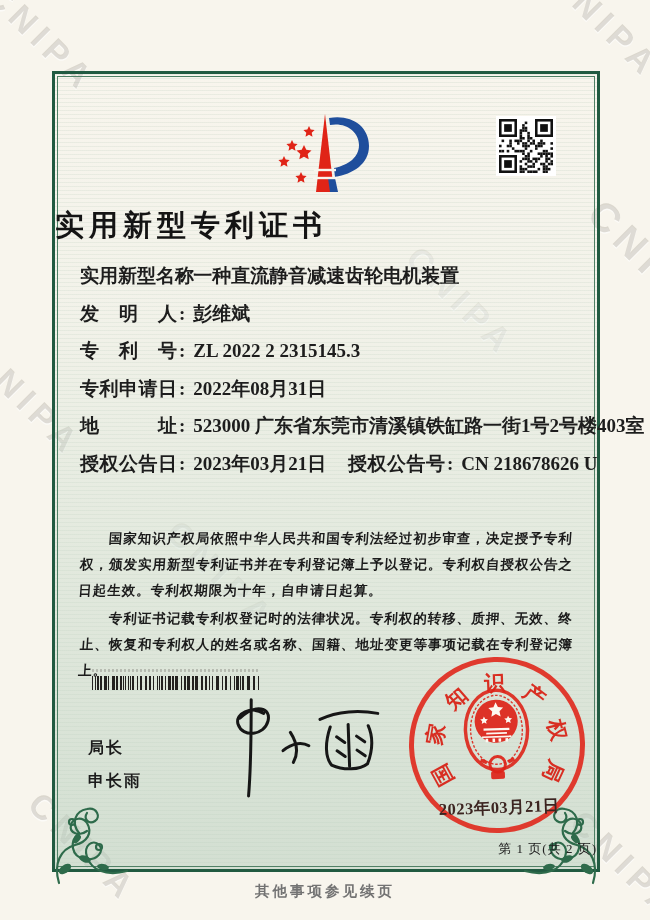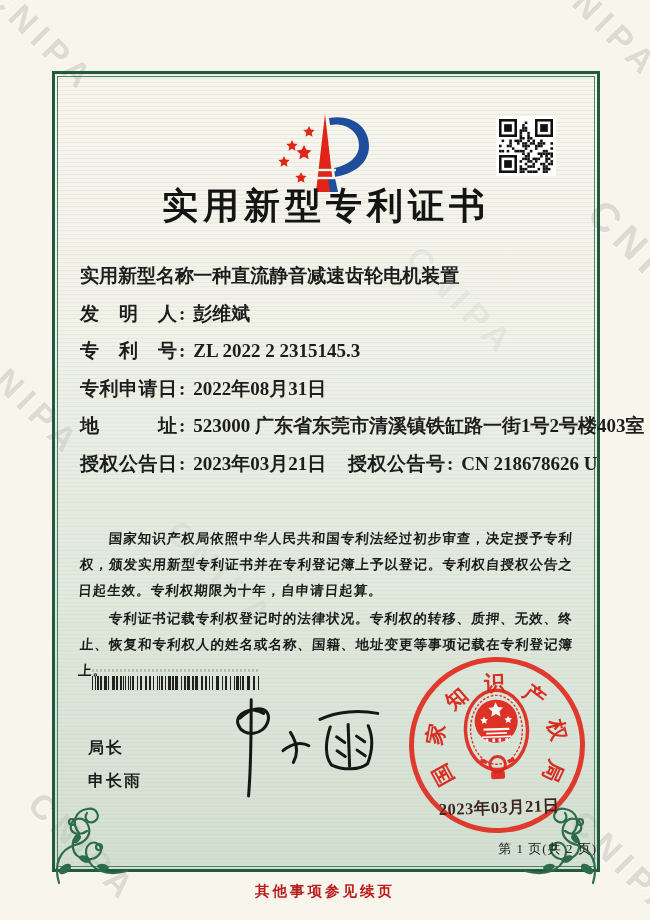--- a/index.html
+++ b/index.html
@@ -26,22 +26,22 @@
        linear-gradient(180deg, rgba(214,228,217,0) 0%, rgba(212,227,215,0.16) 30%, rgba(196,216,200,0.42) 62%, rgba(184,207,190,0.58) 100%),
        repeating-linear-gradient(180deg, rgba(110,150,122,0.10) 0px, rgba(110,150,122,0.10) 1px, transparent 1px, transparent 4px);}
   .frame::before{content:"";position:absolute;left:2px;top:2px;right:2px;bottom:2px;
      border:1px solid #4f8065;pointer-events:none;}
 
   .cert-no{position:absolute;left:24px;top:36px;font-size:15px;color:#222;letter-spacing:1px;}
 
   .logo{position:absolute;left:222px;top:38px;width:100px;height:86px;}
   .qr{position:absolute;left:441px;top:42px;width:54px;height:54px;background:#fff;padding:3px;}
 
-  .title{position:absolute;left:0;top:108px;width:100%;margin:0;text-align:center;
-     font-size:36px;font-weight:bold;color:#141414;letter-spacing:5px;}
+  .title{position:absolute;left:0;top:132px;width:100%;margin:0;
+     font-size:29px;font-weight:bold;color:#141414;letter-spacing:5px;}
 
   .fields{position:absolute;left:25px;top:190px;width:500px;}
   .frow{position:relative;margin-bottom:14.5px;font-size:19px;color:#1d1d1d;line-height:23px;font-weight:bold;white-space:nowrap;}
   .flabel{display:inline-block;width:97px;text-align:justify;text-align-last:justify;vertical-align:top;}
   .colon{display:inline-block;margin:0 8px 0 2px;}
   .fvalue{font-weight:bold;}
   .pair2{position:absolute;left:268px;top:0;}
 
   .paras{position:absolute;left:25px;top:452px;width:496px;font-size:13.5px;color:#1b1b1b;}
   .paras p{margin:0 0 2px 0;text-indent:2em;line-height:26px;letter-spacing:1px;font-weight:bold;
@@ -61,21 +61,21 @@
   .seal-ring{position:absolute;left:0;top:0;width:166px;height:166px;border:5px solid rgba(224,43,31,0.92);
      border-radius:50%;}
   .seal-char{position:absolute;left:50%;top:50%;width:24px;height:24px;margin:-12px 0 0 -12px;
      font-size:21px;font-weight:bold;color:rgba(216,36,24,0.95);text-align:center;line-height:24px;}
   .seal-emblem{position:absolute;left:44px;top:28px;width:88px;height:100px;}
   .seal-date{position:absolute;left:0;bottom:14px;width:176px;text-align:center;
      font-size:16.5px;font-weight:bold;color:#3c2521;letter-spacing:0.5px;}
 
   .page-info{position:absolute;left:0;top:766px;width:100%;text-align:right;font-size:13px;color:#222;letter-spacing:1px;}
   .footer-note{position:absolute;left:0;top:882px;width:100%;text-align:center;font-size:14.5px;
-     color:#b91c1c;letter-spacing:3px;font-weight:bold;}
+     color:#737373;letter-spacing:3px;font-weight:bold;}
 
   .corner{position:absolute;width:92px;height:92px;}
   .corner-bl{left:-14px;bottom:-18px;}
   .corner-br{right:-14px;bottom:-18px;transform:scaleX(-1);}
 </style>
 </head>
 <body>
 
 <div class="page">
 

